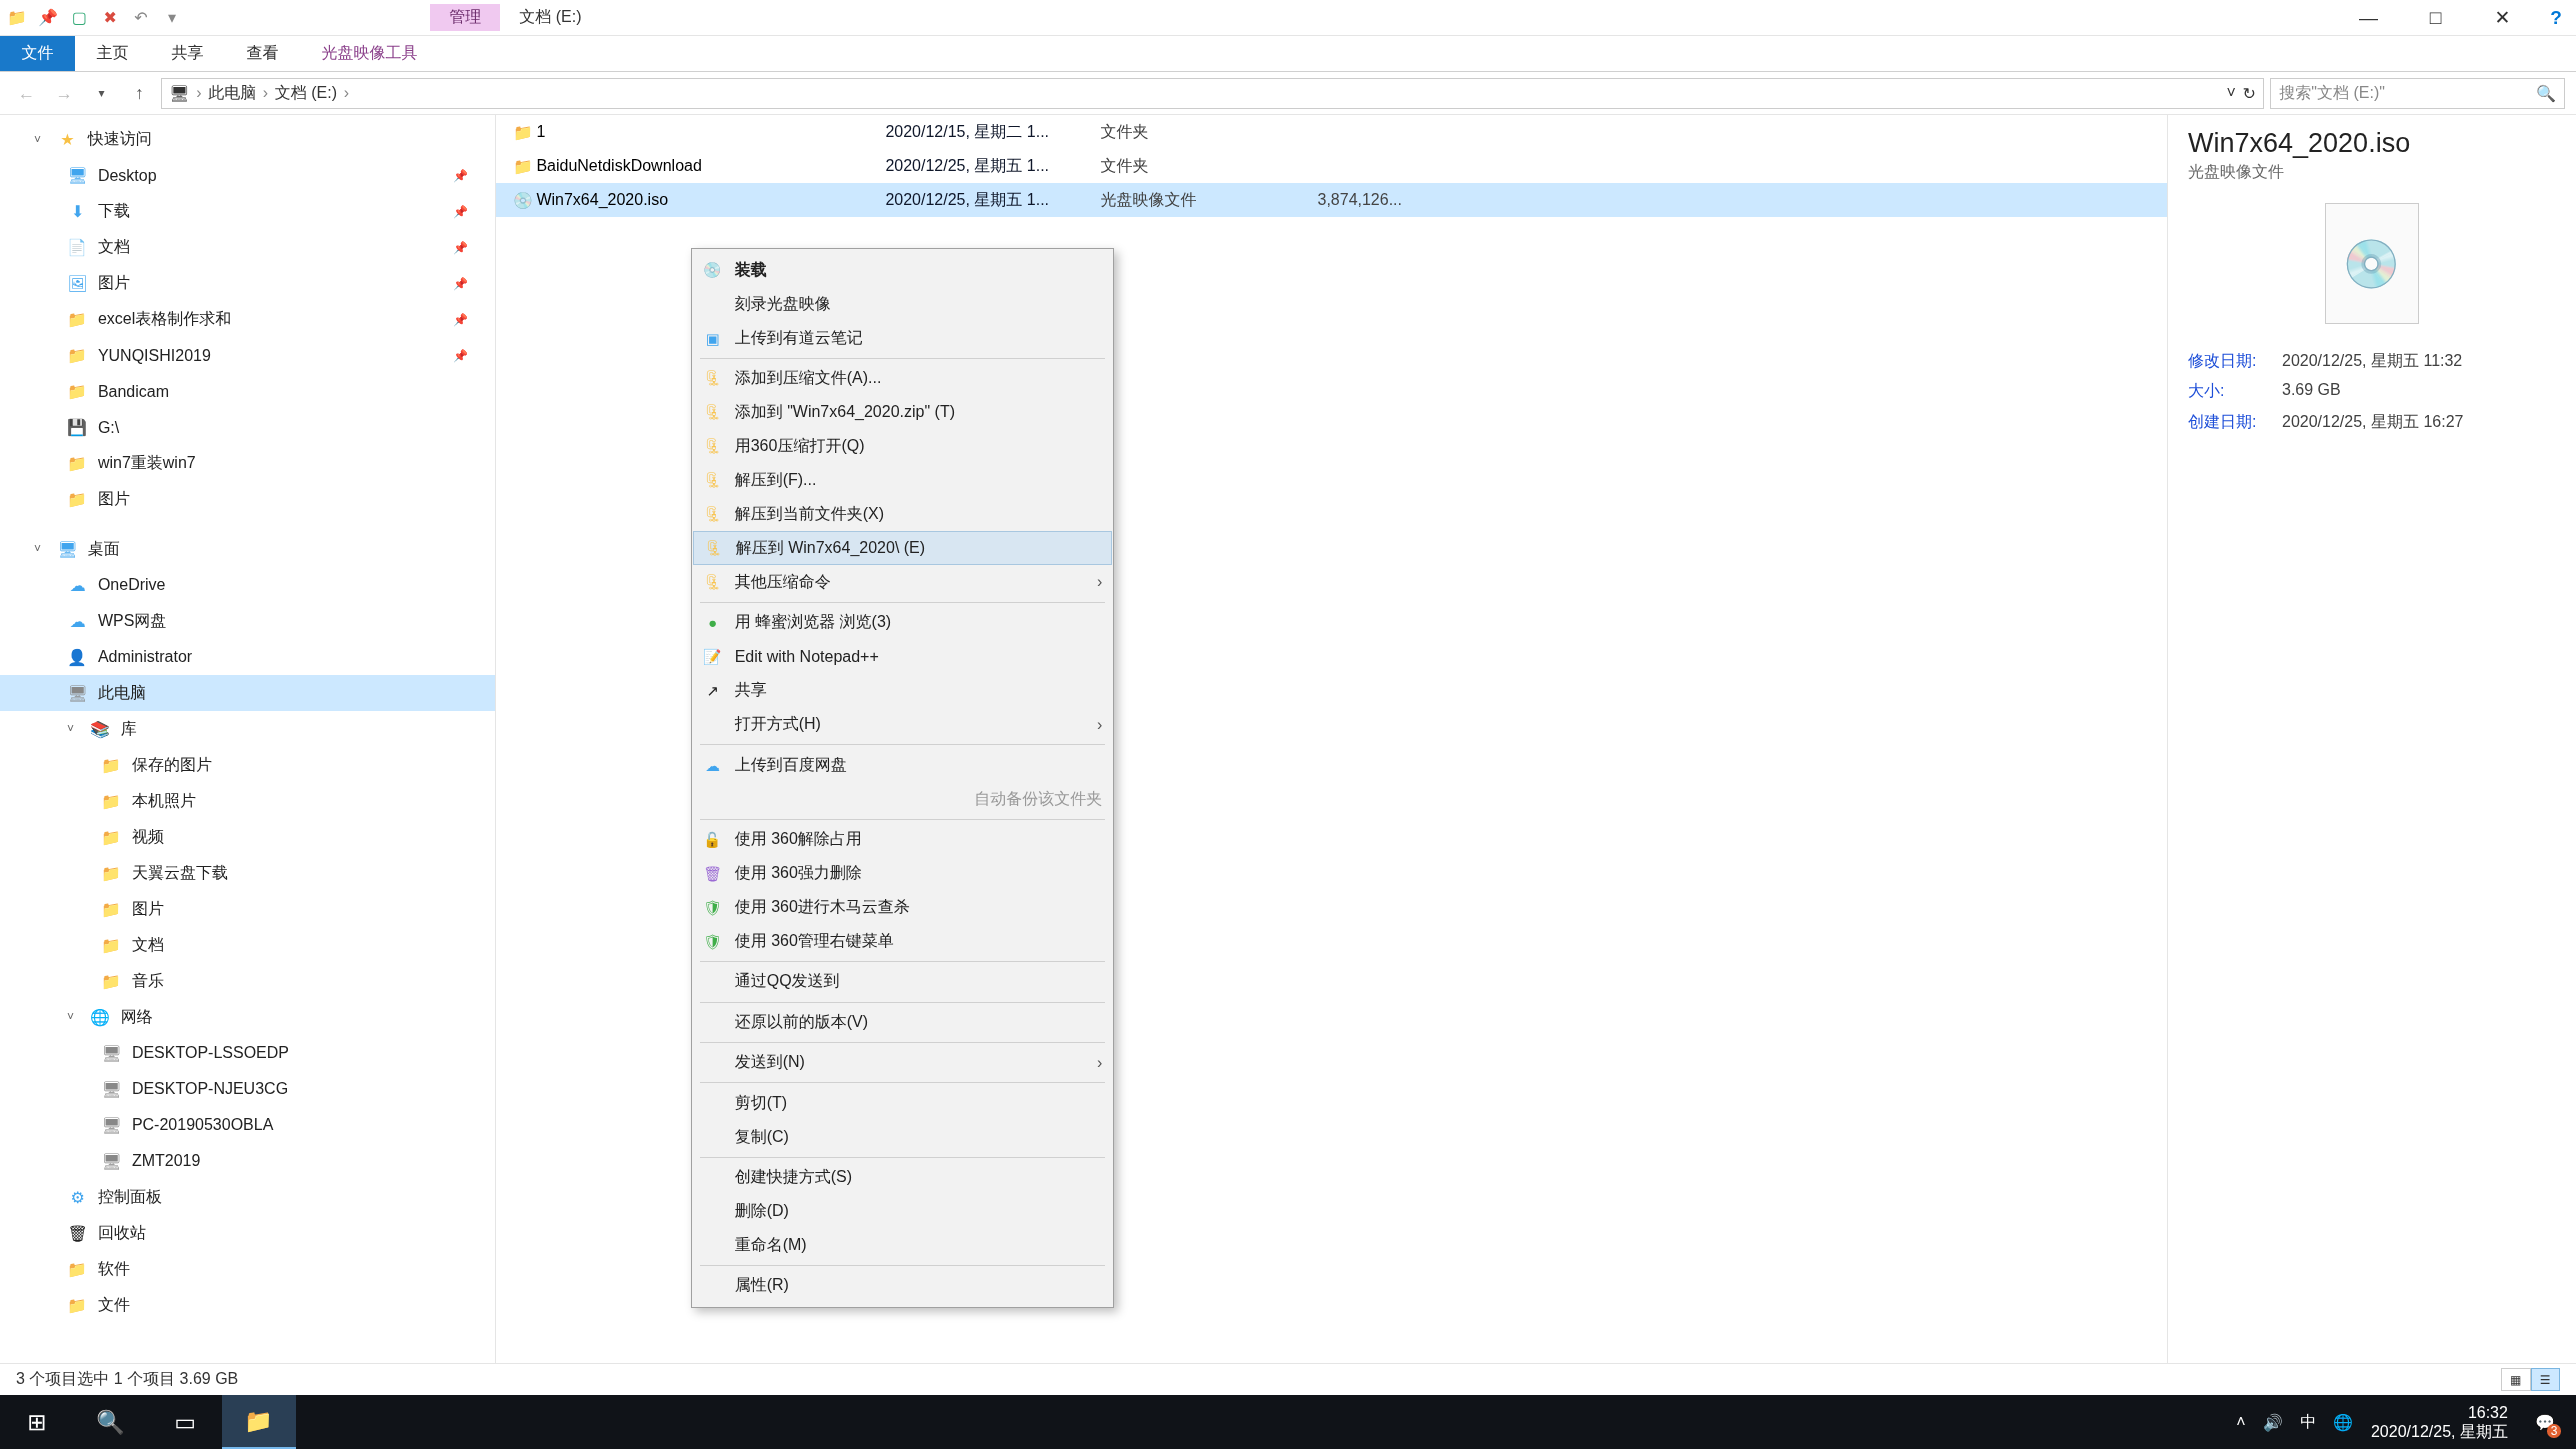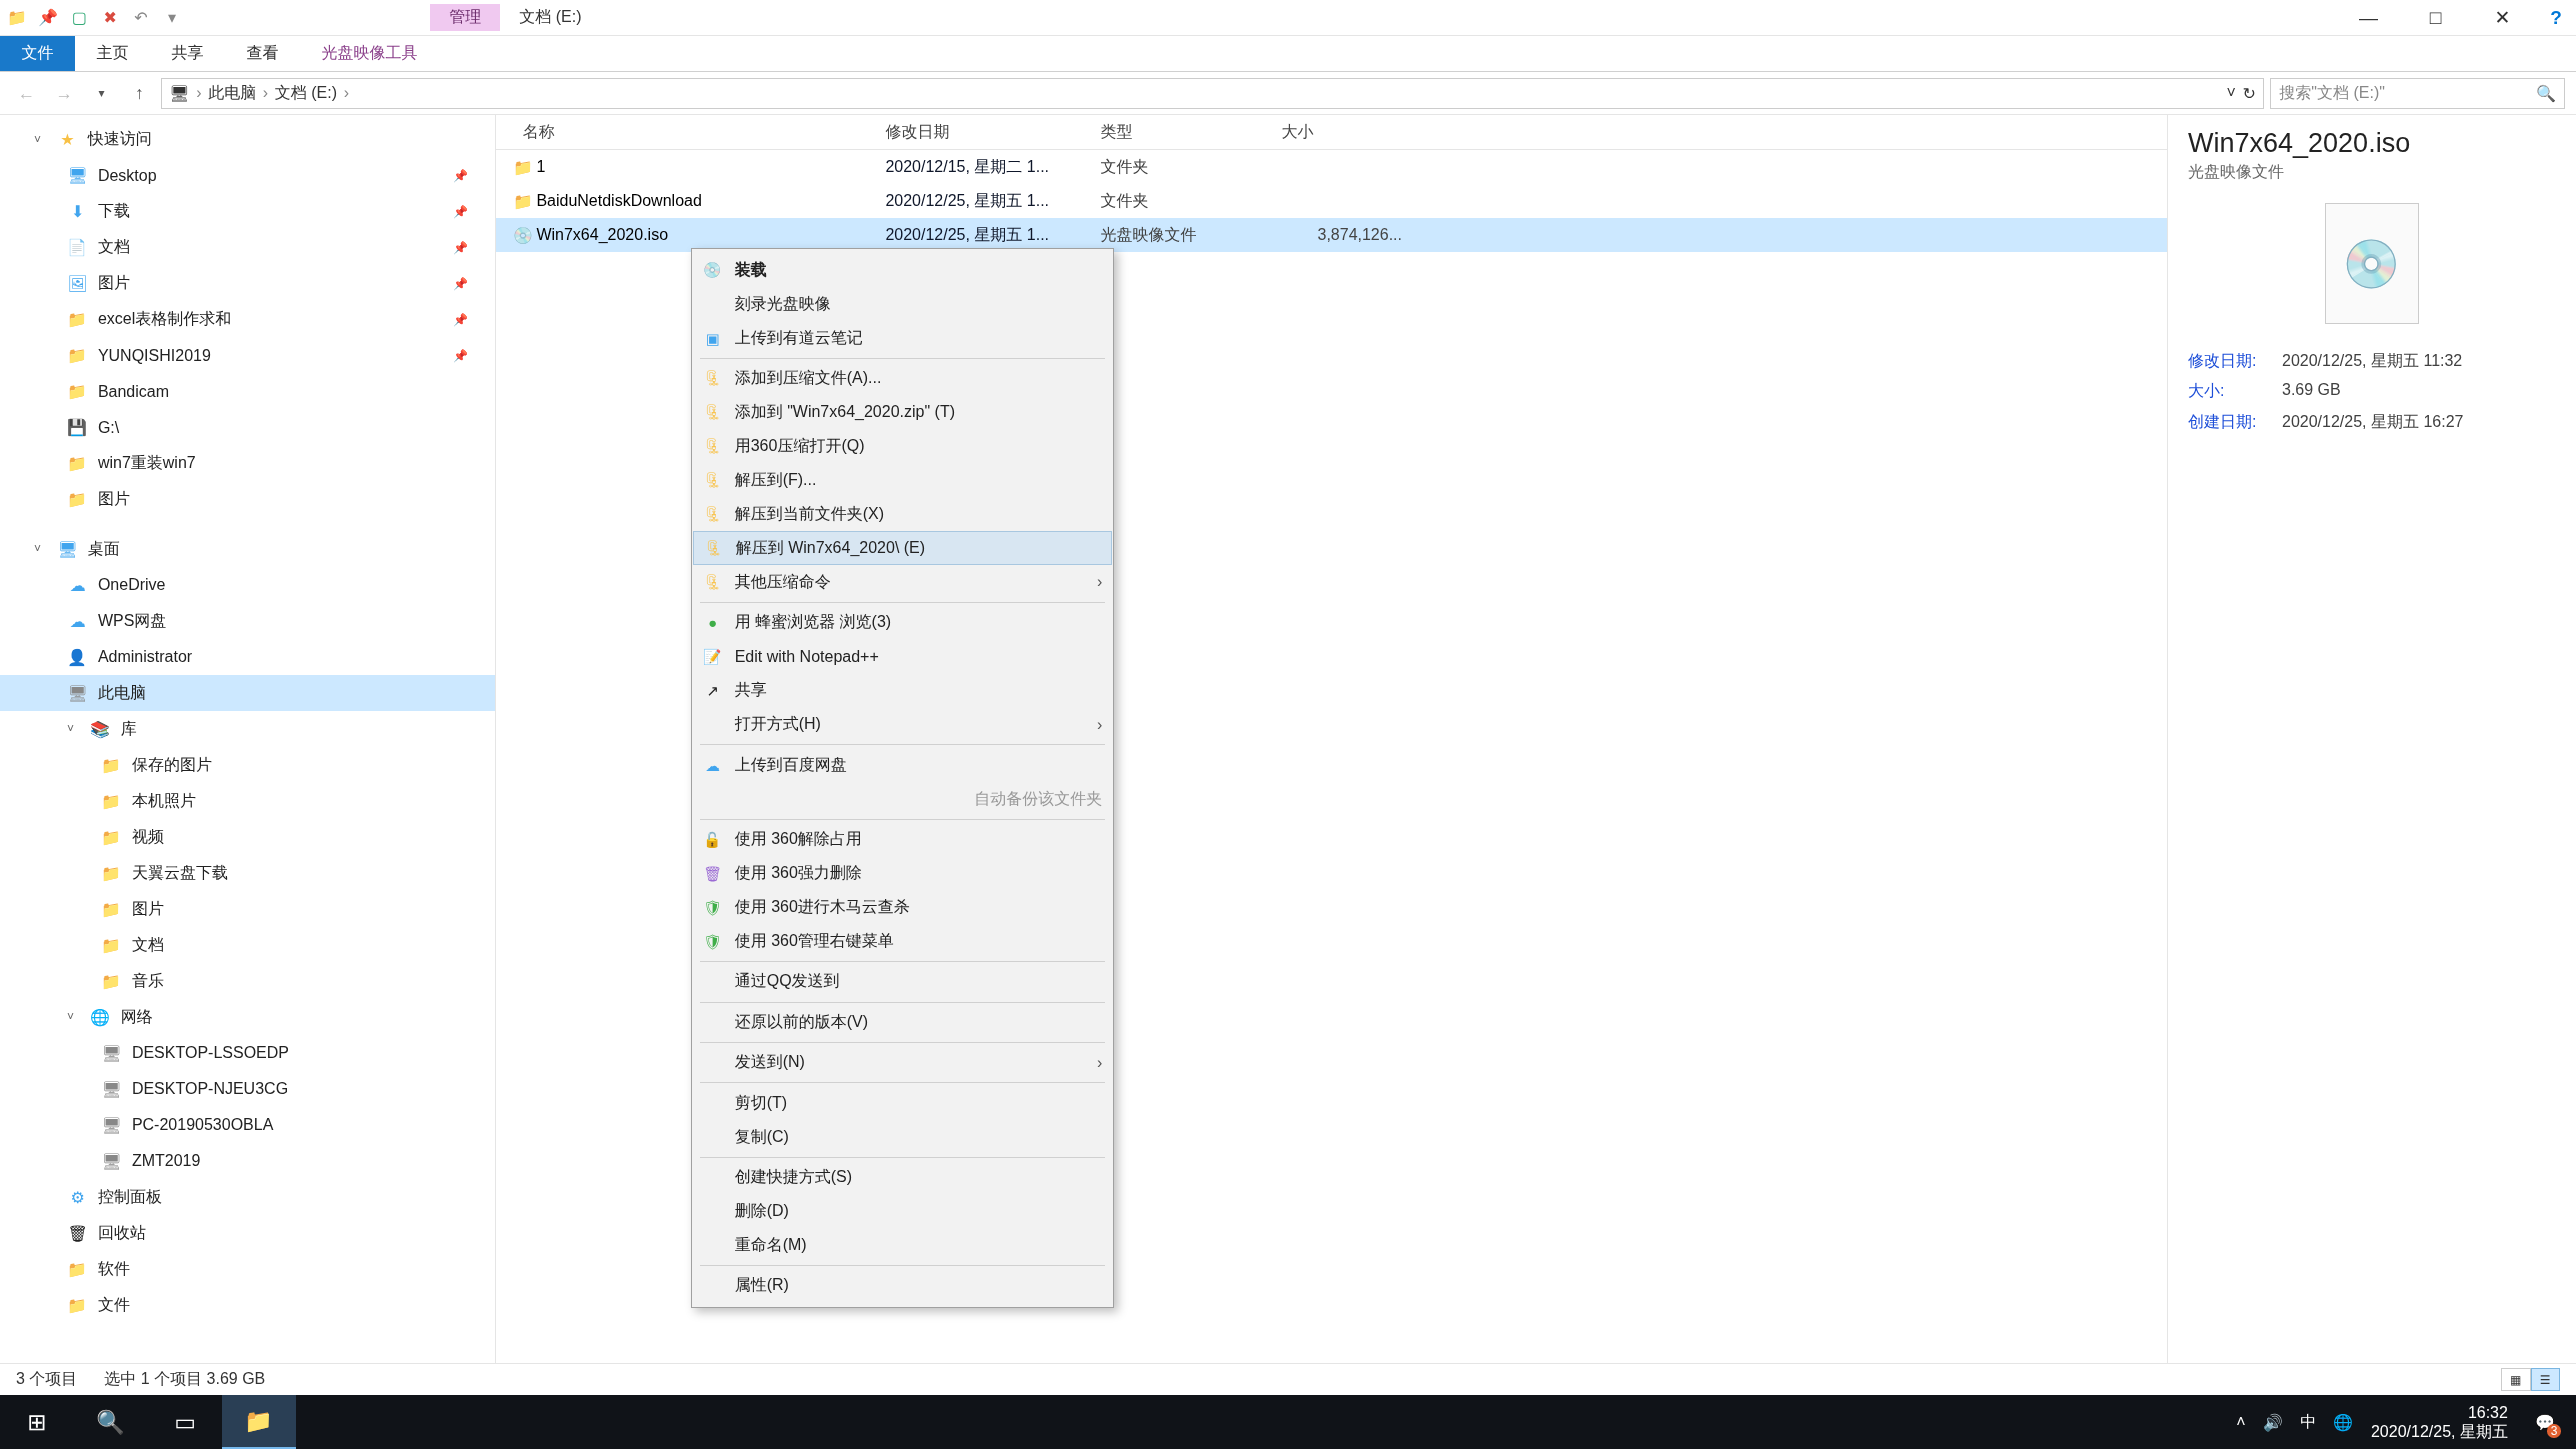--- a/index.html
+++ b/index.html
@@ -73,21 +73,21 @@
 
 .details { width: 409px; border-left: 0.7px solid #e5e5e5; padding: 13.4px 20px; }
 .details h2 { font-size: 27px; font-weight: 400; color: #222; margin-bottom: 2.7px;}
 .details .sub { color: #666; margin-bottom: 20px; }
 .details .thumb { width: 94px; height: 121px; border: 0.7px solid #ccc; margin: 0 auto 27px; display:flex; align-items:center; justify-content:center; font-size:47px; color:#bbb; background:#fafafa;}
 .details .prop { display: flex; margin-bottom: 9.4px; }
 .details .prop .k { width: 94px; color: #1d4ed8; }
 .details .prop .v { color: #404040; }
 
 
-.status { height: 32px; border-top: 0.7px solid #e5e5e5; display: flex; align-items: center; padding: 0 16px; gap: 27px; color: #333; font-size:16px;}
+.status { height: 32px; border-top: 0.7px solid #e5e5e5; display: flex; align-items: center; padding: 0 16px; color: #333; font-size:16px;}
 .status .viewbtns { margin-left:auto; display:flex;}
 .status .vb { width:29.5px; height:23px; border:0.7px solid #ccc; display:flex; align-items:center; justify-content:center; font-size:12px;}
 .status .vb.act { background:#cce8ff; border-color:#7ab5e0;}
 
 
 .taskbar { height: 54px; background: #101318; display: flex; align-items: center; color: #fff; }
 .taskbar .tb { width: 74px; height: 54px; display:flex; align-items:center; justify-content:center; font-size:23px; color:#fff;}
 .taskbar .tb.act { background: #2a3f55; border-bottom:2.7px solid #76b9ed;}
 .tray { margin-left:auto; display:flex; align-items:center; gap:17.4px; padding-right:10.7px; font-size:16px;}
 .clock { text-align:right; line-height:1.2; font-size:16px;}
@@ -297,26 +297,20 @@
           <span class="ico c-folder">📁</span>
           <span>软件</span>
         </div>
       <div class="tn l2">
           <span class="ico c-folder">📁</span>
           <span>文件</span>
         </div>
     </div>
 
     <div class="files">
-      <div class="fhdr">
-        <div>名称</div>
-        <div>修改日期</div>
-        <div>类型</div>
-        <div>大小</div>
-      </div>
       <div class="frow">
         <span class="ico c-folder">📁</span>
         <span class="nm">1</span>
           <span class="dt">2020/12/15, 星期二 1...</span>
           <span class="ty">文件夹</span>
           <span class="sz"></span>
       </div>
       <div class="frow">
         <span class="ico c-folder">📁</span>
         <span class="nm">BaiduNetdiskDownload</span>

